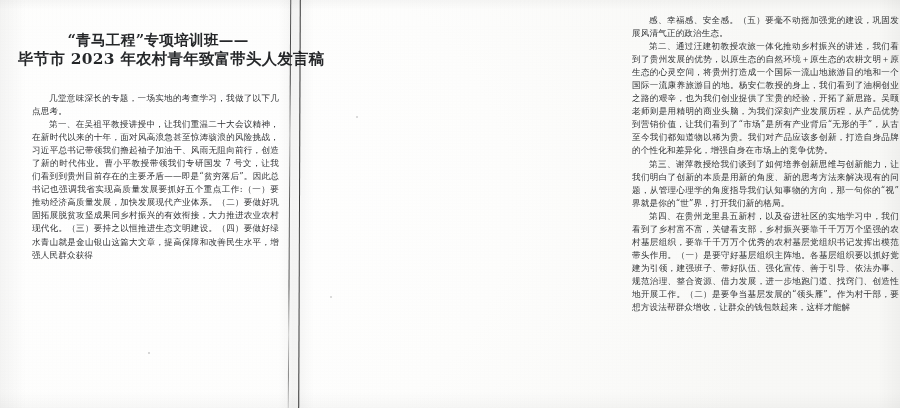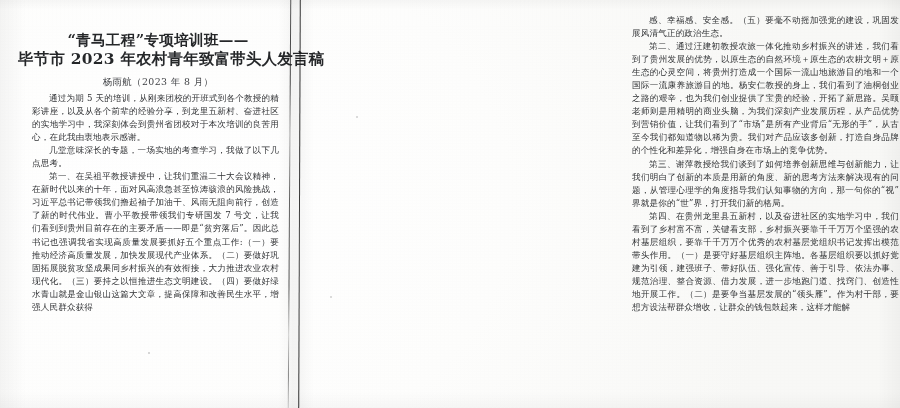--- a/index.html
+++ b/index.html
@@ -164,25 +164,23 @@
 <div id="scan">
 
   <div class="paper"></div>
   <div class="grain"></div>
 
   <div class="page left">
 
     <div class="title-block">
       <div class="title-line l1">“青马工程”专项培训班——</div>
       <div class="title-line l2">毕节市 2023 年农村青年致富带头人发言稿</div>
-      <div class="byline">杨雨航（2023 年 8 月）</div>
     </div>
 
     <div class="col" id="col-1">
-        <p class="ind">通过为期 5 天的培训，从刚来团校的开班式到各个教授的精彩讲座，以及从各个前辈的经验分享，到龙里五新村、奋进社区的实地学习中，我深刻体会到贵州省团校对于本次培训的良苦用心，在此我由衷地表示感谢。</p>
         <p class="ind">几堂意味深长的专题，一场实地的考查学习，我做了以下几点思考。</p>
         <p class="ind">第一、在吴祖平教授讲授中，让我们重温二十大会议精神，在新时代以来的十年，面对风高浪急甚至惊涛骇浪的风险挑战，习近平总书记带领我们撸起袖子加油干、风雨无阻向前行，创造了新的时代伟业。曹小平教授带领我们专研国发 7 号文，让我们看到到贵州目前存在的主要矛盾——即是“贫穷落后”。因此总书记也强调我省实现高质量发展要抓好五个重点工作:（一）要推动经济高质量发展，加快发展现代产业体系。（二）要做好巩固拓展脱贫攻坚成果同乡村振兴的有效衔接，大力推进农业农村现代化。（三）要持之以恒推进生态文明建设。（四）要做好绿水青山就是金山银山这篇大文章，提高保障和改善民生水平，增强人民群众获得</p>
       </div>
   </div>
 
   <div class="gutter">
     <div class="soft"></div>
     <div class="fold-line a"></div>
     <div class="fold-line b"></div>
   </div>

